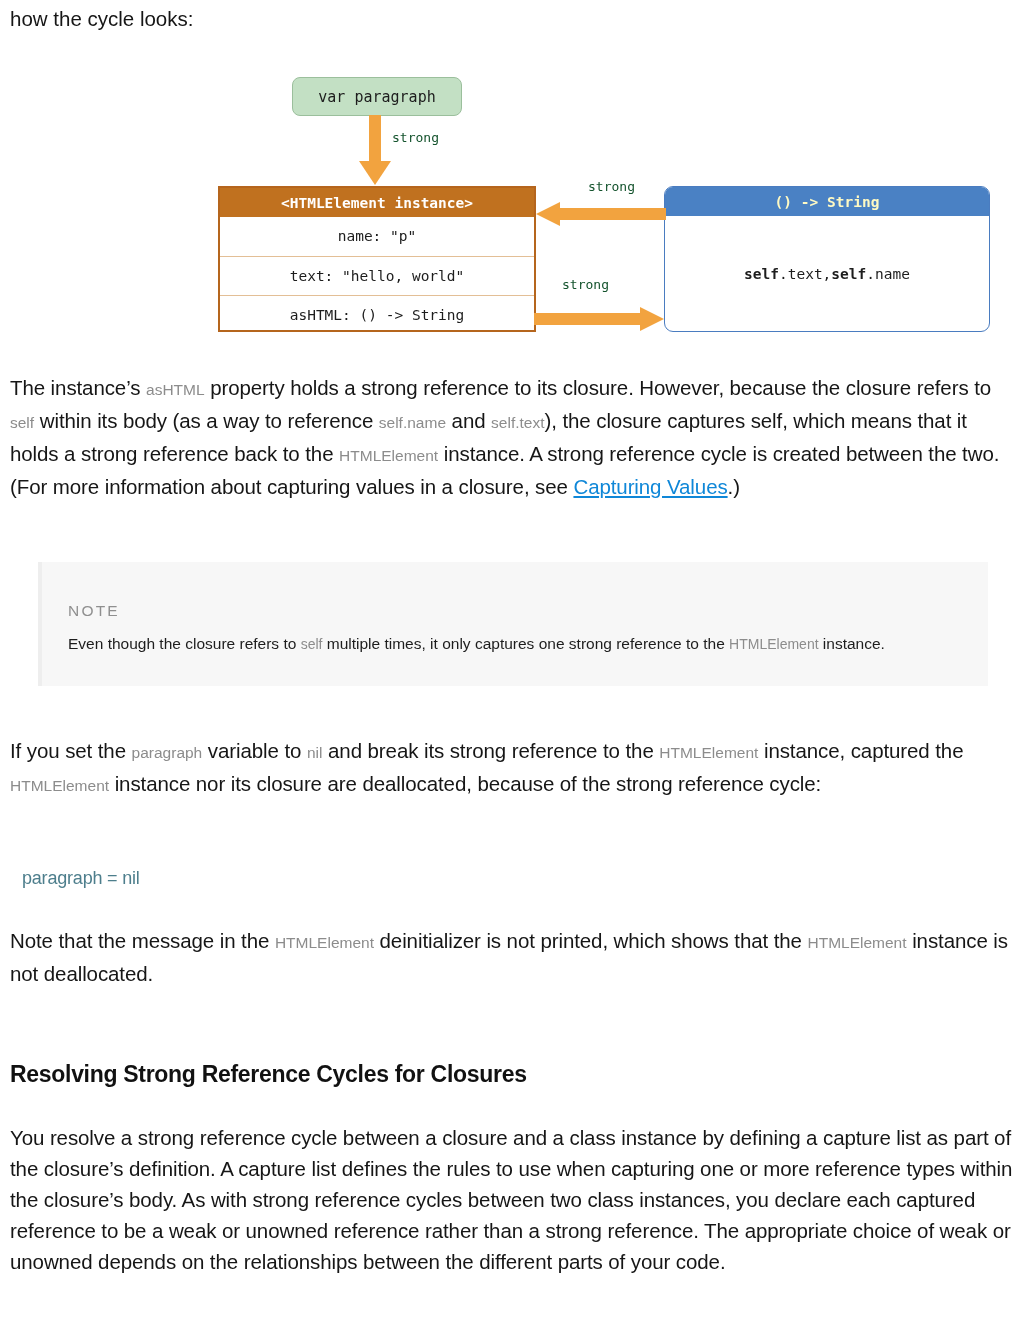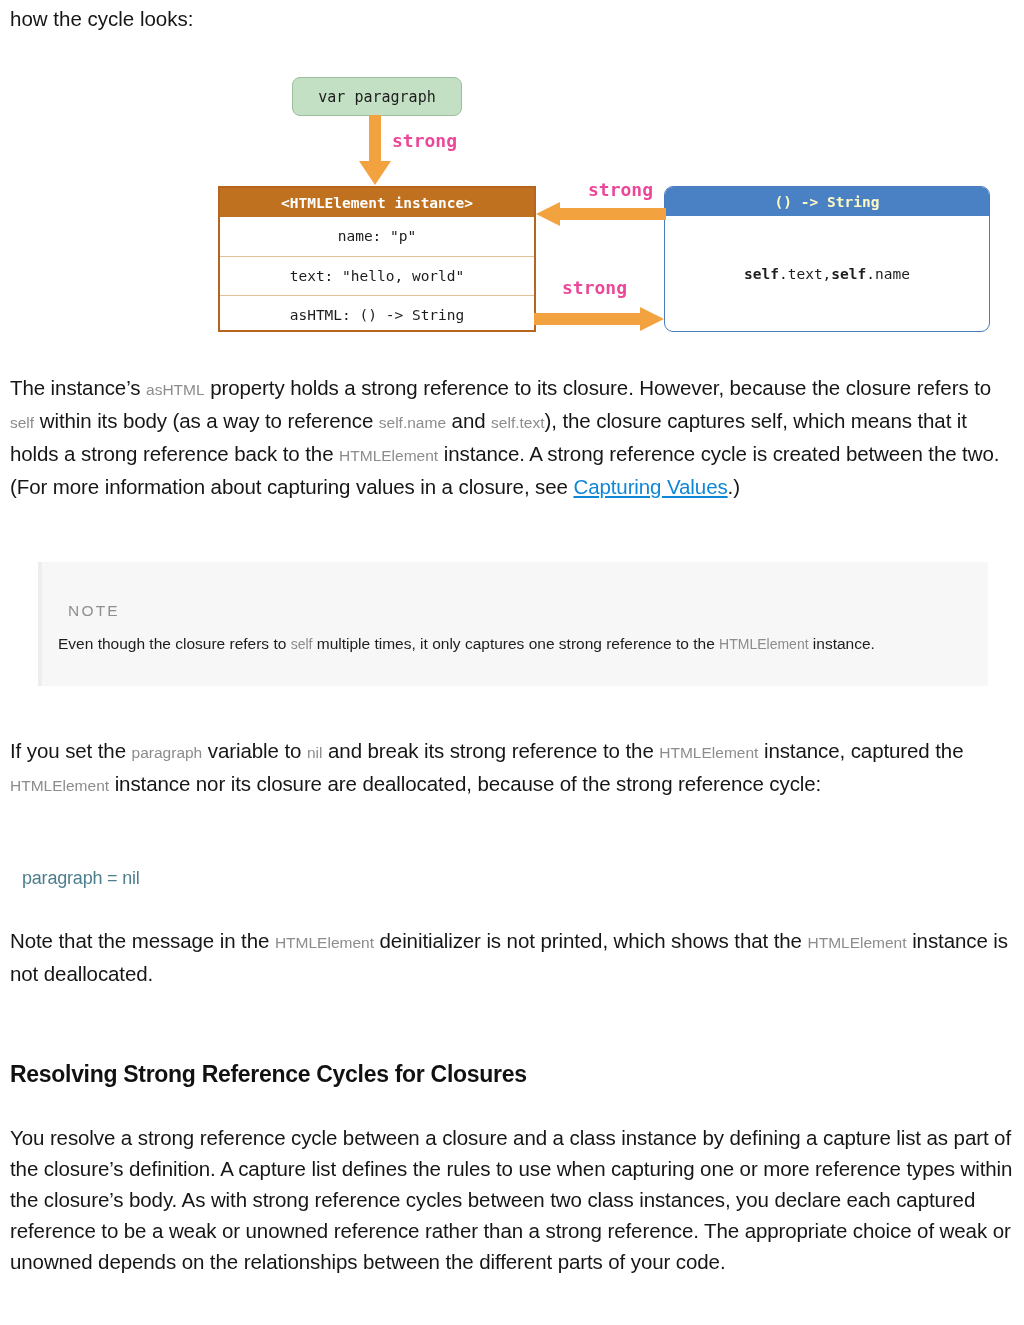--- a/index.html
+++ b/index.html
@@ -141,23 +141,23 @@
     align-items: center;
     justify-content: center;
     font-family: "DejaVu Sans Mono", monospace;
     font-size: 14.5px;
     color: #1d1d1d;
   }
 
   .arrow-label {
     position: absolute;
     font-family: "DejaVu Sans Mono", monospace;
-    font-size: 18px;
-    font-weight: bold;
-    color: #ec4899;
+    font-size: 13px;
+    font-weight: normal;
+    color: #14532d;
   }
   .arrow-svg { position: absolute; }
 
   
   .note-box {
     position: absolute;
     left: 38px;
     top: 562px;
     width: 950px;
     height: 124px;
@@ -168,21 +168,21 @@
   .note-title {
     position: absolute;
     left: 26px;
     top: 40px;
     font-size: 15.5px;
     letter-spacing: 2.2px;
     color: #8f8f8f;
   }
   .note-body {
     position: absolute;
-    left: 16px;
+    left: 26px;
     top: 70px;
     width: 880px;
     font-size: 15.5px;
     line-height: 24px;
     color: #1d1d1d;
   }
   .note-body code { font-size: 14px; }
 
   
   .code-block {

